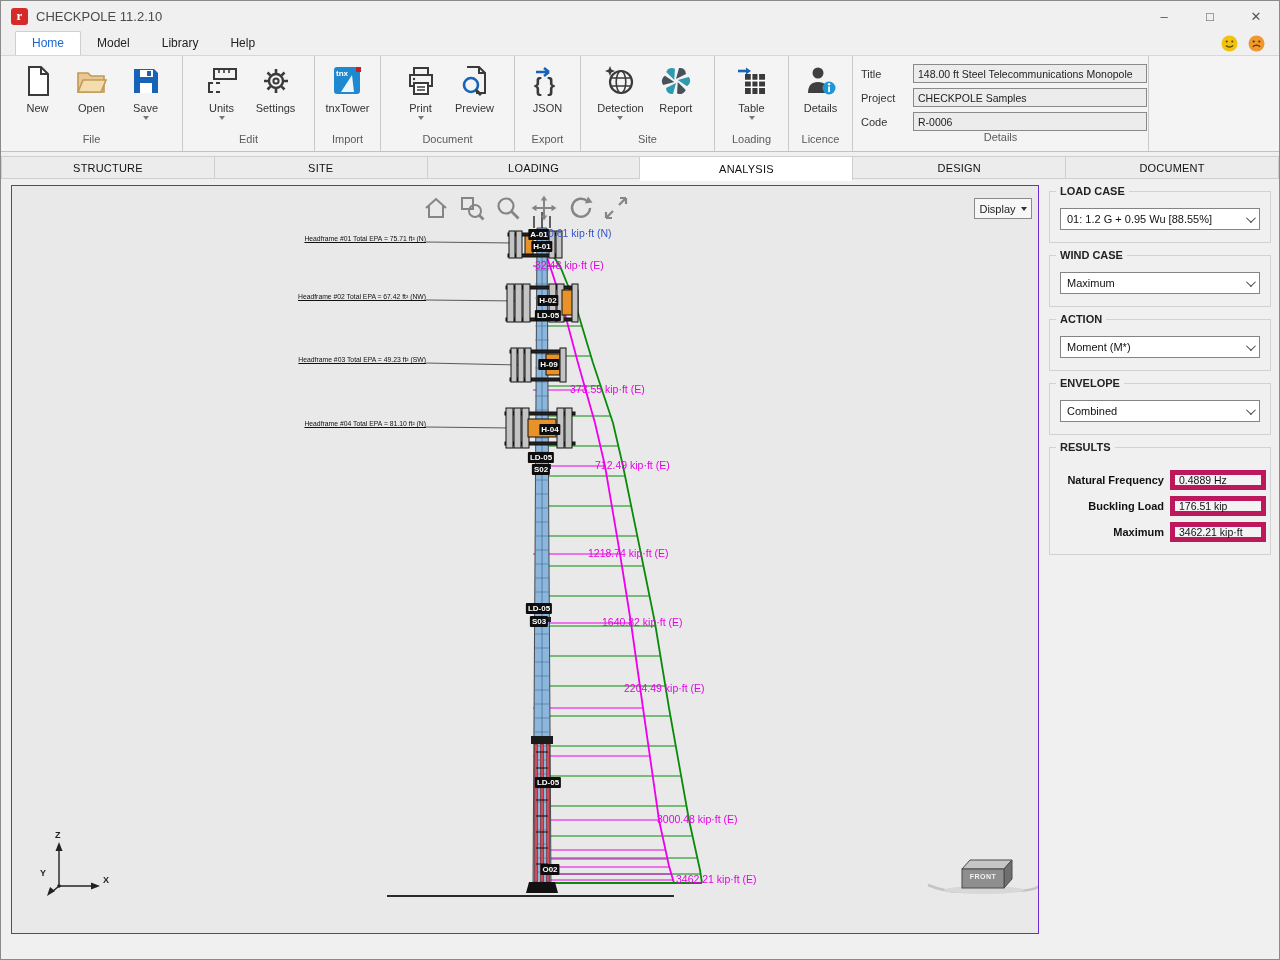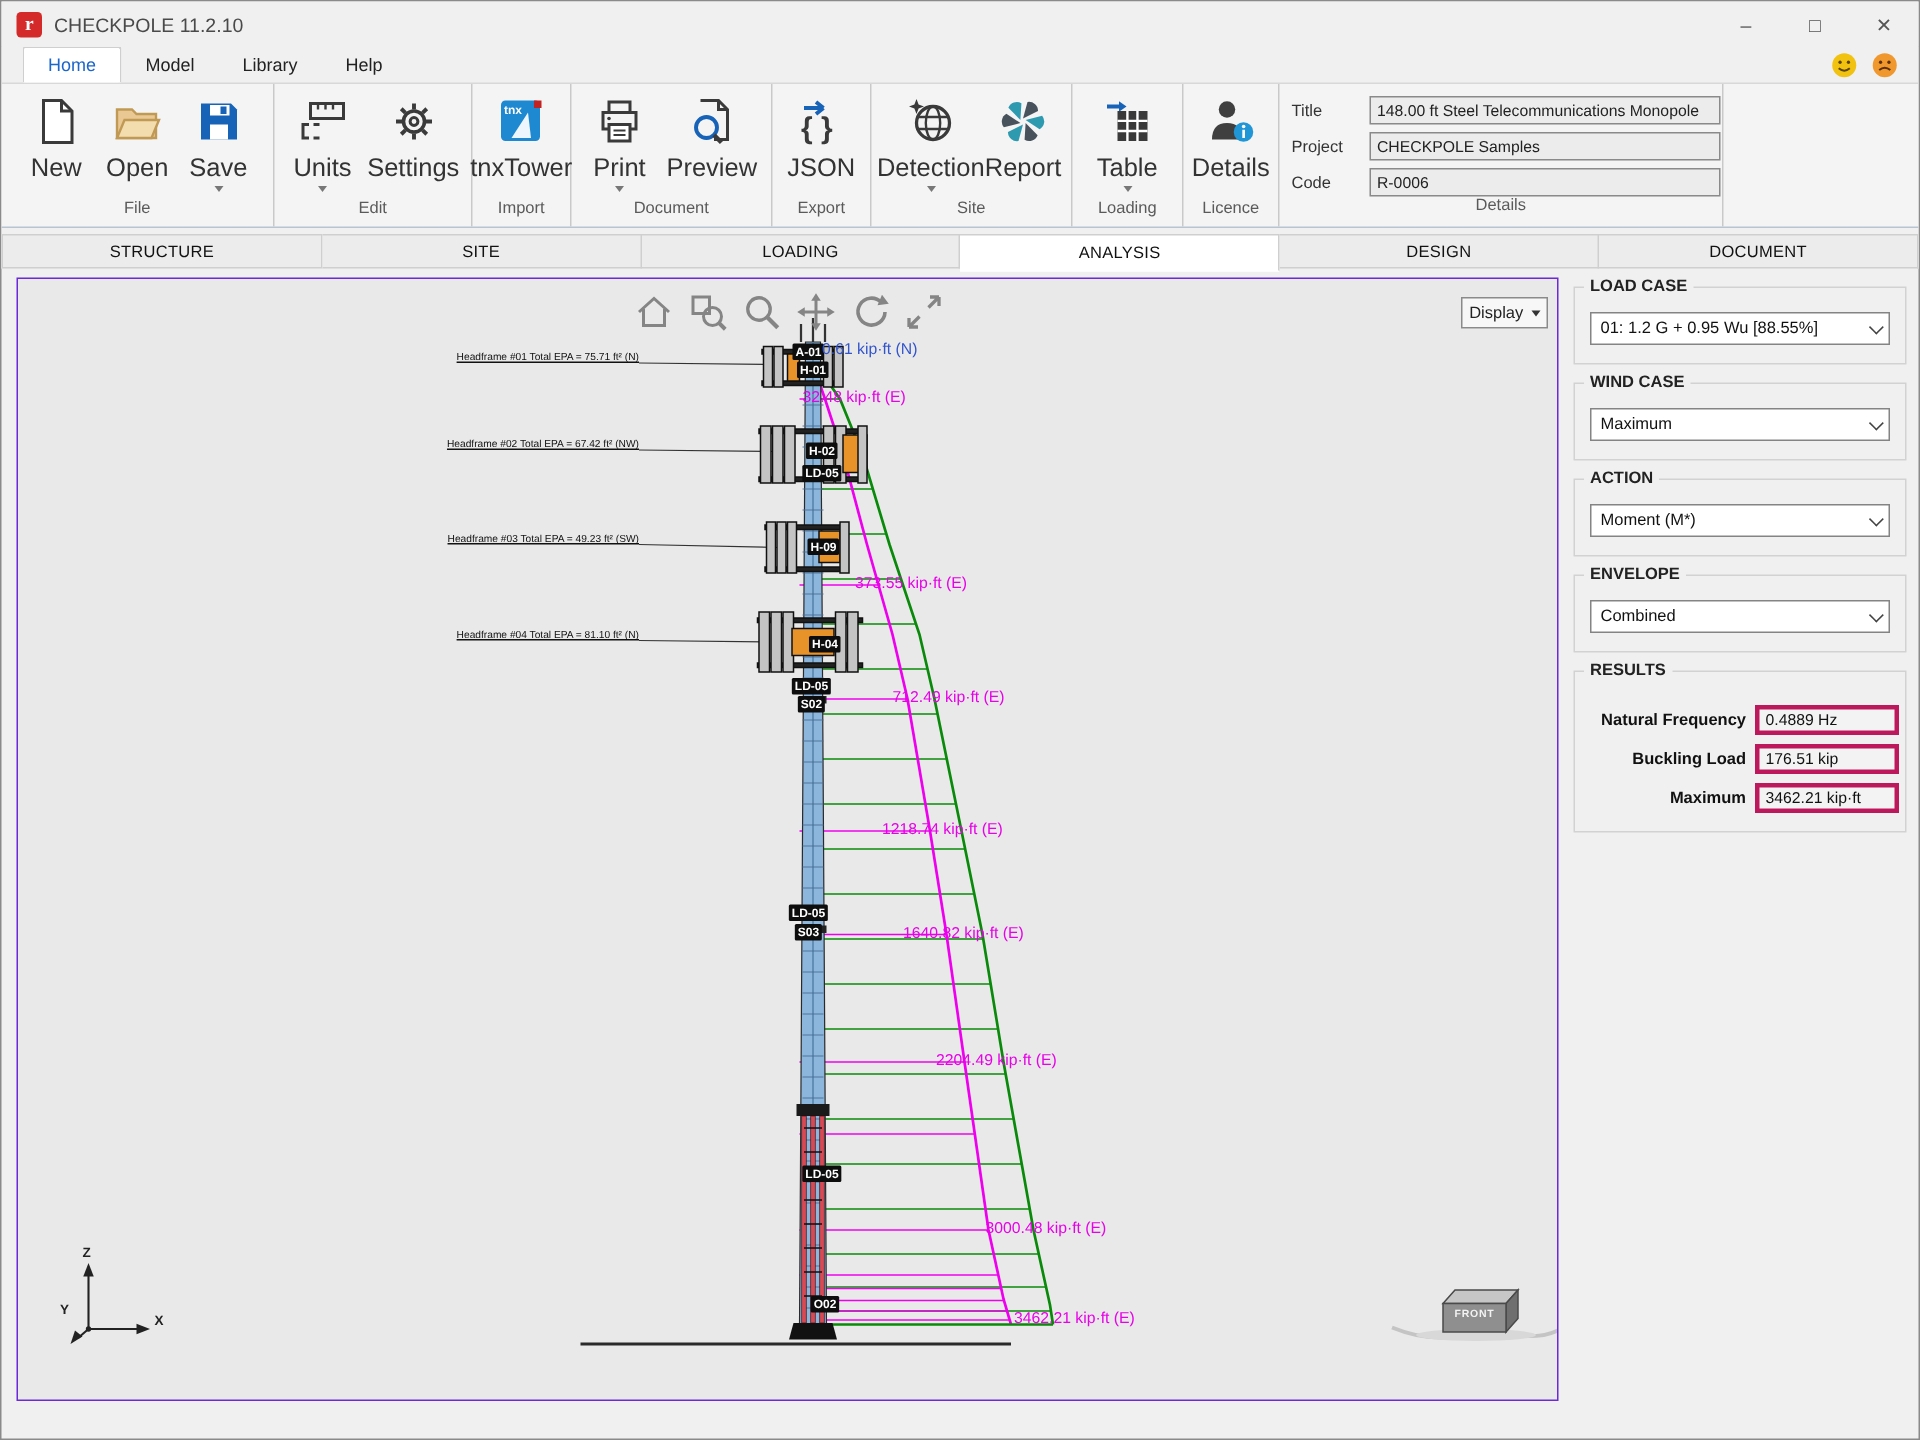--- a/index.html
+++ b/index.html
@@ -19,21 +19,21 @@
   .menu-item{font-size:12px;color:#222;padding:4px 16px 5px;cursor:default}
   .menu-item.active{background:#fff;color:#1a66cc;border:1px solid #cfcfcf;border-bottom:none;border-radius:2px 2px 0 0}
   .menu-right{margin-left:auto;display:flex;gap:10px;padding:0 14px 3px 0}
 
   
   .ribbon{height:96px;display:flex;background:#f4f4f4;border-bottom:1px solid #b9c4d2}
   .rgroup{display:flex;flex-direction:column;border-right:1px solid #c9c9c9;padding-top:2px}
   .rbuttons{flex:1;display:flex;justify-content:center;align-items:flex-start;gap:2px;padding:2px 6px 0}
   .rbtn{display:flex;flex-direction:column;align-items:center;min-width:52px;padding:3px 4px 0;cursor:default}
   .rbtn .ric{height:36px;display:flex;align-items:center;justify-content:center}
-  .rbtn .rlabel{font-size:17px;color:#333;margin-top:3px;white-space:nowrap}
+  .rbtn .rlabel{font-size:11px;color:#333;margin-top:3px;white-space:nowrap}
   .caret{width:0;height:0;border-left:3.5px solid transparent;border-right:3.5px solid transparent;border-top:4px solid #777;margin-top:2px}
   .glabel{height:18px;text-align:center;font-size:11px;color:#5a5a5a}
   .dfields{padding:6px 8px 0;display:grid;grid-template-columns:44px 234px;gap:5px 8px;align-items:center}
   .dfields .flabel{font-size:11px;color:#333}
   .dfields .fval{height:19px;background:#ececec;border:1px solid #8a8a8a;font-size:10.5px;color:#222;
      display:flex;align-items:center;padding:0 4px;white-space:nowrap;overflow:hidden}
 
   
   .tabstrip{height:27px;display:flex;padding-top:4px;background:#f0f0f0}
   .tab{flex:1;border:1px solid #cfcfcf;border-left:none;background:#ececec;display:flex;align-items:center;justify-content:center;
@@ -61,21 +61,21 @@
 
   
   .panel{position:absolute;left:1048px;top:0px;width:222px}
   .pgroup{position:relative;border:1px solid #d2d2d2;margin-top:12px;padding:16px 10px 12px}
   .pgroup .legend{position:absolute;top:-7px;left:6px;background:#f0f0f0;padding:0 4px;font-size:11px;font-weight:bold;color:#222}
   .combo{height:22px;border:1px solid #848484;background:#fff;display:flex;align-items:center;padding:0 6px;font-size:11px;color:#111;justify-content:space-between}
   .combo .chev{width:7px;height:7px;border-right:1.6px solid #444;border-bottom:1.6px solid #444;transform:rotate(45deg) translateY(-2px)}
   .rrow{display:grid;grid-template-columns:104px 96px;gap:6px;align-items:center;margin-top:6px}
   .rrow:first-of-type{margin-top:0}
   .rrow .rlab{font-size:11px;font-weight:bold;color:#111;text-align:right;white-space:nowrap}
-  .rrow .rval{height:20px;border:3px solid #be185d;background:#f3f3f3;font-size:10.5px;color:#111;display:flex;align-items:center;padding:0 4px;white-space:nowrap}
+  .rrow .rval{height:20px;border:5px solid #be185d;background:#f3f3f3;font-size:10.5px;color:#111;display:flex;align-items:center;padding:0 4px;white-space:nowrap}
 
   
   .statusbar{position:absolute;left:0;bottom:0;width:1280px;height:17px;background:#f0f0f0;border-top:1px solid #cfcfcf;display:flex}
   .scell{border-right:1px solid #c6c6c6;height:100%;display:flex;align-items:center;justify-content:center;font-size:11px;font-weight:bold}
   .shaft-text{color:#8a7a00}
   .strength-text{color:#0a8a0a}
 </style>
 </head>
 <body>
 
@@ -583,21 +583,21 @@
       <div class="pole-tag" style="left:527px;top:430px">S03</div>
       <div class="pole-tag" style="left:536px;top:591px">LD-05</div>
       <div class="pole-tag" style="left:538px;top:678px">O02</div>
 
       <div class="cv-label b-label" style="left:536px;top:41px">0.61 kip·ft (N)</div>
       <div class="cv-label m-label" style="left:523px;top:73px">32.48 kip·ft (E)</div>
       <div class="cv-label m-label" style="left:558px;top:197px">373.55 kip·ft (E)</div>
       <div class="cv-label m-label" style="left:583px;top:273px">712.49 kip·ft (E)</div>
       <div class="cv-label m-label" style="left:576px;top:361px">1218.74 kip·ft (E)</div>
       <div class="cv-label m-label" style="left:590px;top:430px">1640.82 kip·ft (E)</div>
-      <div class="cv-label m-label" style="left:612px;top:515px">2204.49 kip·ft (E)</div>
+      <div class="cv-label m-label" style="left:612px;top:496px">2204.49 kip·ft (E)</div>
       <div class="cv-label m-label" style="left:645px;top:627px">3000.48 kip·ft (E)</div>
       <div class="cv-label m-label" style="left:664px;top:687px">3462.21 kip·ft (E)</div>
 
       <div class="axis-label" style="left:43px;top:644px">Z</div>
       <div class="axis-label" style="left:28px;top:682px">Y</div>
       <div class="axis-label" style="left:91px;top:689px">X</div>
 
       <div class="front-label">FRONT</div>
     </div>
 

